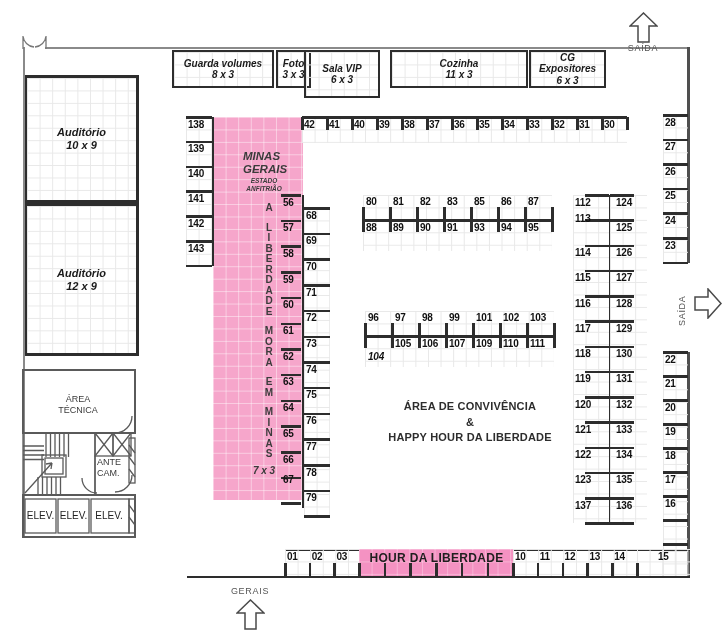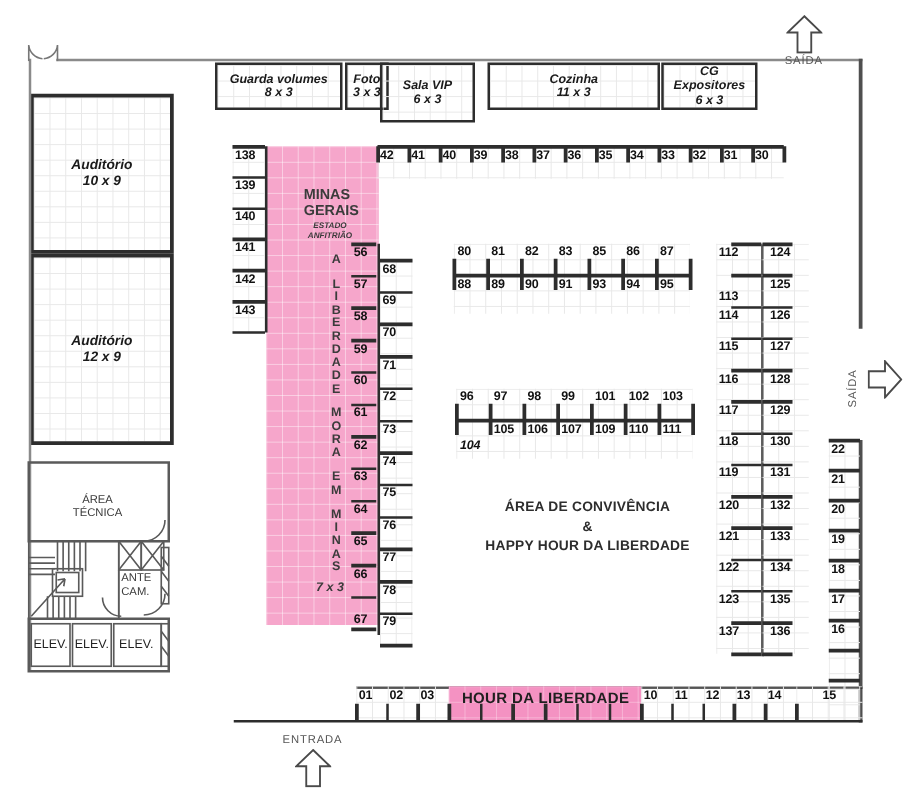--- a/index.html
+++ b/index.html
@@ -16,21 +16,21 @@
   .tickV{position:absolute;width:2.6px;background:#2d2d2d}
   .tickH{position:absolute;height:2.6px;background:#2d2d2d}
   .bnum{position:absolute;font-weight:bold;font-size:10px;line-height:11px;letter-spacing:-.2px;color:#111;white-space:nowrap}
   .wall-h{background:#8a8a8a}
   .wall-v{background:#8a8a8a}
   .wall-dark{background:#4f4f4f}
   .room{border:2.5px solid #2d2d2d;display:flex;flex-direction:column;align-items:center;justify-content:center;
         text-align:center;font-style:italic;font-weight:bold;font-size:10px;line-height:11.5px;color:#1a1a1a}
   .aud{border:3px solid #2d2d2d;display:flex;flex-direction:column;align-items:center;justify-content:center;
         text-align:center;font-style:italic;font-weight:bold;font-size:11px;line-height:13px;color:#1a1a1a}
-  .minas-title{font-weight:bold;font-size:11.5px;line-height:12.5px;color:#3b3b3b}
+  .minas-title{font-weight:bold;font-style:italic;font-size:11.5px;line-height:12.5px;color:#3b3b3b}
   .minas-sub{font-weight:bold;font-style:italic;font-size:6.5px;line-height:7.5px;color:#3b3b3b;text-align:center}
   .minas-vert{font-weight:bold;font-size:10px;color:#3b3b3b;text-align:center}
   .vword{margin-bottom:9px}
   .vword div{line-height:10.5px}
   .minas-size{font-weight:bold;font-style:italic;font-size:10px;color:#3b3b3b;text-align:center}
   .conv{font-weight:bold;font-size:11px;line-height:15.5px;text-align:center;color:#2d2d2d;letter-spacing:.2px}
   .palco-label{font-weight:bold;font-size:12px;color:#1f1f1f;letter-spacing:.3px;text-align:center}
   .cred{border:2.5px solid #2d2d2d;background:#fff;display:flex;align-items:center;justify-content:center;
         font-weight:bold;font-size:8.5px;letter-spacing:.4px;color:#1a1a1a}
   .signtext{font-size:9px;color:#555;letter-spacing:.7px}
@@ -182,21 +182,21 @@
     </svg>
     <div class="signtext">SAÍDA</div>
   </div>
 
   <div class="abs signtext vertical-text" style="left:677px;top:286px;height:40px">SAÍDA</div>
   <svg class="abs" style="left:694px;top:288px" width="28" height="31" viewBox="0 0 28 31">
     <polygon points="1,9 14,9 14,1 27,15.5 14,30 14,22 1,22" fill="#fff" stroke="#4a4a4a" stroke-width="1.5"></polygon>
   </svg>
 
   <div class="abs ctr" style="left:200px;top:586px;width:100px;text-align:center">
-    <div class="signtext">ENTRADA</div>
+    <div class="signtext">GERAIS</div>
     <svg width="29" height="31" viewBox="0 0 29 31" style="margin-top:3px">
       <polygon points="14.5,1 28,14 20,14 20,30 9,30 9,14 1,14" fill="#fff" stroke="#4a4a4a" stroke-width="1.5"></polygon>
     </svg>
   </div>
 
   <div class="abs tickH" style="left:285px;top:548.5px;width:405px"></div>
   <div class="abs tickH" style="left:187px;top:575.5px;width:503px"></div>
 
 <div class="abs grid-bg" style="left: 302px; top: 117px; width: 325px; height: 26px;">
       <div class="tickV" style="left: -1px; top: 0px; height: 13px;"></div>
@@ -261,21 +261,21 @@
       <div class="bnum" style="left: 2px; top: 27.2px;">57</div>
       <div class="bnum" style="left: 2px; top: 52.9px;">58</div>
       <div class="bnum" style="left: 2px; top: 78.6px;">59</div>
       <div class="bnum" style="left: 2px; top: 104.3px;">60</div>
       <div class="bnum" style="left: 2px; top: 130px;">61</div>
       <div class="bnum" style="left: 2px; top: 155.7px;">62</div>
       <div class="bnum" style="left: 2px; top: 181.4px;">63</div>
       <div class="bnum" style="left: 2px; top: 207.1px;">64</div>
       <div class="bnum" style="left: 2px; top: 232.8px;">65</div>
       <div class="bnum" style="left: 2px; top: 258.5px;">66</div>
-      <div class="bnum" style="left: 2px; top: 295px;">67</div>
+      <div class="bnum" style="left: 2px; top: 279px;">67</div>
     </div>
     <div class="abs grid-bg" style="left: 304px; top: 208px; width: 26px; height: 308.4px;">
       <div class="tickH" style="top: -1px; width: 26px; left: 0px;"></div>
       <div class="tickH" style="top: 24.7px; width: 26px; left: 0px;"></div>
       <div class="tickH" style="top: 50.4px; width: 26px; left: 0px;"></div>
       <div class="tickH" style="top: 76.1px; width: 26px; left: 0px;"></div>
       <div class="tickH" style="top: 101.8px; width: 26px; left: 0px;"></div>
       <div class="tickH" style="top: 127.5px; width: 26px; left: 0px;"></div>
       <div class="tickH" style="top: 153.2px; width: 26px; left: 0px;"></div>
       <div class="tickH" style="top: 178.9px; width: 26px; left: 0px;"></div>
@@ -306,21 +306,21 @@
       <div class="tickH" style="top: 125.25px; width: 24px; right: 0px;"></div>
       <div class="tickH" style="top: 150.5px; width: 24px; right: 0px;"></div>
       <div class="tickH" style="top: 175.75px; width: 24px; right: 0px;"></div>
       <div class="tickH" style="top: 201px; width: 24px; right: 0px;"></div>
       <div class="tickH" style="top: 226.25px; width: 24px; right: 0px;"></div>
       <div class="tickH" style="top: 251.5px; width: 24px; right: 0px;"></div>
       <div class="tickH" style="top: 276.75px; width: 24px; right: 0px;"></div>
       <div class="tickH" style="top: 302px; width: 24px; right: 0px;"></div>
       <div class="tickH" style="top: 327.25px; width: 24px; right: 0px;"></div>
       <div class="bnum" style="left: 2px; top: 1.5px;">112</div>
-      <div class="bnum" style="left: 2px; top: 37px;">113</div>
+      <div class="bnum" style="left: 2px; top: 18px;">113</div>
       <div class="bnum" style="left: 2px; top: 52px;">114</div>
       <div class="bnum" style="left: 2px; top: 77.25px;">115</div>
       <div class="bnum" style="left: 2px; top: 102.5px;">116</div>
       <div class="bnum" style="left: 2px; top: 127.75px;">117</div>
       <div class="bnum" style="left: 2px; top: 153px;">118</div>
       <div class="bnum" style="left: 2px; top: 178.25px;">119</div>
       <div class="bnum" style="left: 2px; top: 203.5px;">120</div>
       <div class="bnum" style="left: 2px; top: 228.75px;">121</div>
       <div class="bnum" style="left: 2px; top: 254px;">122</div>
       <div class="bnum" style="left: 2px; top: 279.25px;">123</div>
@@ -348,20 +348,35 @@
       <div class="bnum" style="left: 6px; top: 102.5px;">128</div>
       <div class="bnum" style="left: 6px; top: 127.75px;">129</div>
       <div class="bnum" style="left: 6px; top: 153px;">130</div>
       <div class="bnum" style="left: 6px; top: 178.25px;">131</div>
       <div class="bnum" style="left: 6px; top: 203.5px;">132</div>
       <div class="bnum" style="left: 6px; top: 228.75px;">133</div>
       <div class="bnum" style="left: 6px; top: 254px;">134</div>
       <div class="bnum" style="left: 6px; top: 279.25px;">135</div>
       <div class="bnum" style="left: 6px; top: 304.5px;">136</div>
     </div>
+    <div class="abs grid-bg" style="left: 663px; top: 115px; width: 25px; height: 147.6px;">
+      <div class="tickH" style="top: -1px; width: 25px; left: 0px;"></div>
+      <div class="tickH" style="top: 23.6px; width: 25px; left: 0px;"></div>
+      <div class="tickH" style="top: 48.2px; width: 25px; left: 0px;"></div>
+      <div class="tickH" style="top: 72.8px; width: 25px; left: 0px;"></div>
+      <div class="tickH" style="top: 97.4px; width: 25px; left: 0px;"></div>
+      <div class="tickH" style="top: 122px; width: 25px; left: 0px;"></div>
+      <div class="tickH" style="top: 146.6px; width: 25px; left: 0px;"></div>
+      <div class="bnum" style="left: 2px; top: 1.5px;">28</div>
+      <div class="bnum" style="left: 2px; top: 26.1px;">27</div>
+      <div class="bnum" style="left: 2px; top: 50.7px;">26</div>
+      <div class="bnum" style="left: 2px; top: 75.3px;">25</div>
+      <div class="bnum" style="left: 2px; top: 99.9px;">24</div>
+      <div class="bnum" style="left: 2px; top: 124.5px;">23</div>
+    </div>
     <div class="abs grid-bg" style="left: 663px; top: 352px; width: 25px; height: 224px;">
       <div class="tickH" style="top: -1px; width: 25px; left: 0px;"></div>
       <div class="tickH" style="top: 23px; width: 25px; left: 0px;"></div>
       <div class="tickH" style="top: 47px; width: 25px; left: 0px;"></div>
       <div class="tickH" style="top: 71px; width: 25px; left: 0px;"></div>
       <div class="tickH" style="top: 95px; width: 25px; left: 0px;"></div>
       <div class="tickH" style="top: 119px; width: 25px; left: 0px;"></div>
       <div class="tickH" style="top: 143px; width: 25px; left: 0px;"></div>
       <div class="tickH" style="top: 167px; width: 25px; left: 0px;"></div>
       <div class="tickH" style="top: 191px; width: 25px; left: 0px;"></div>

